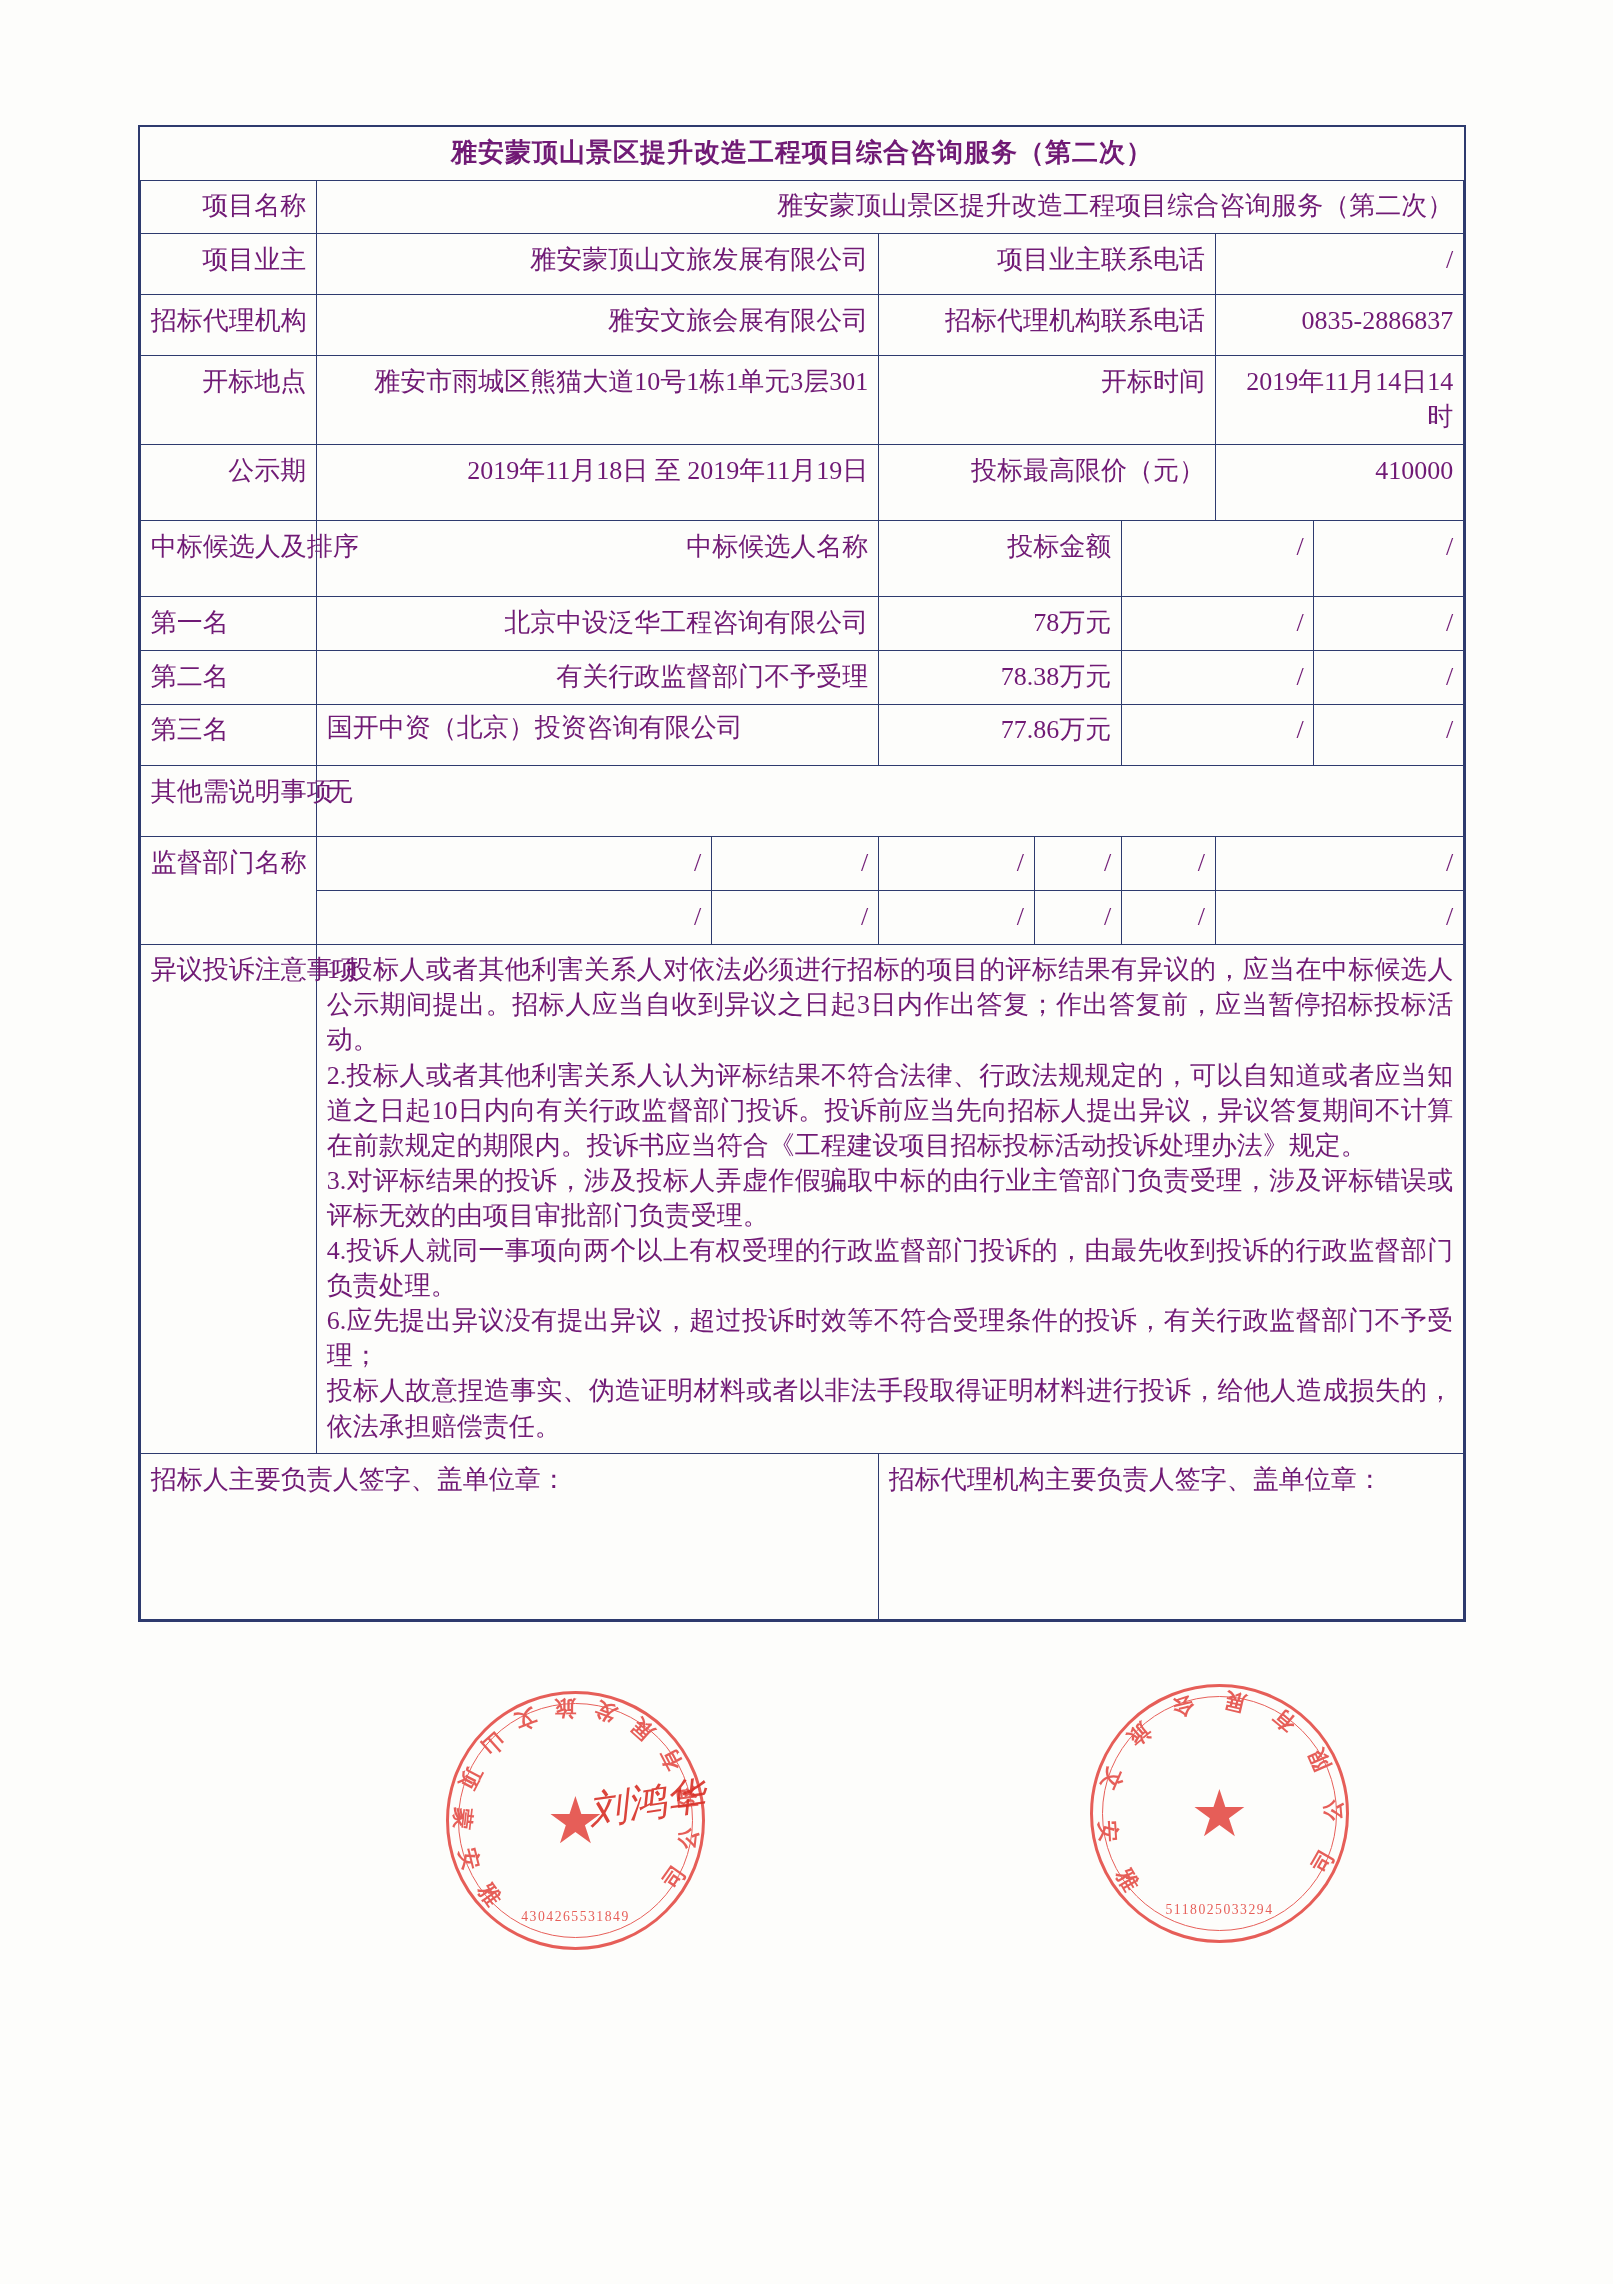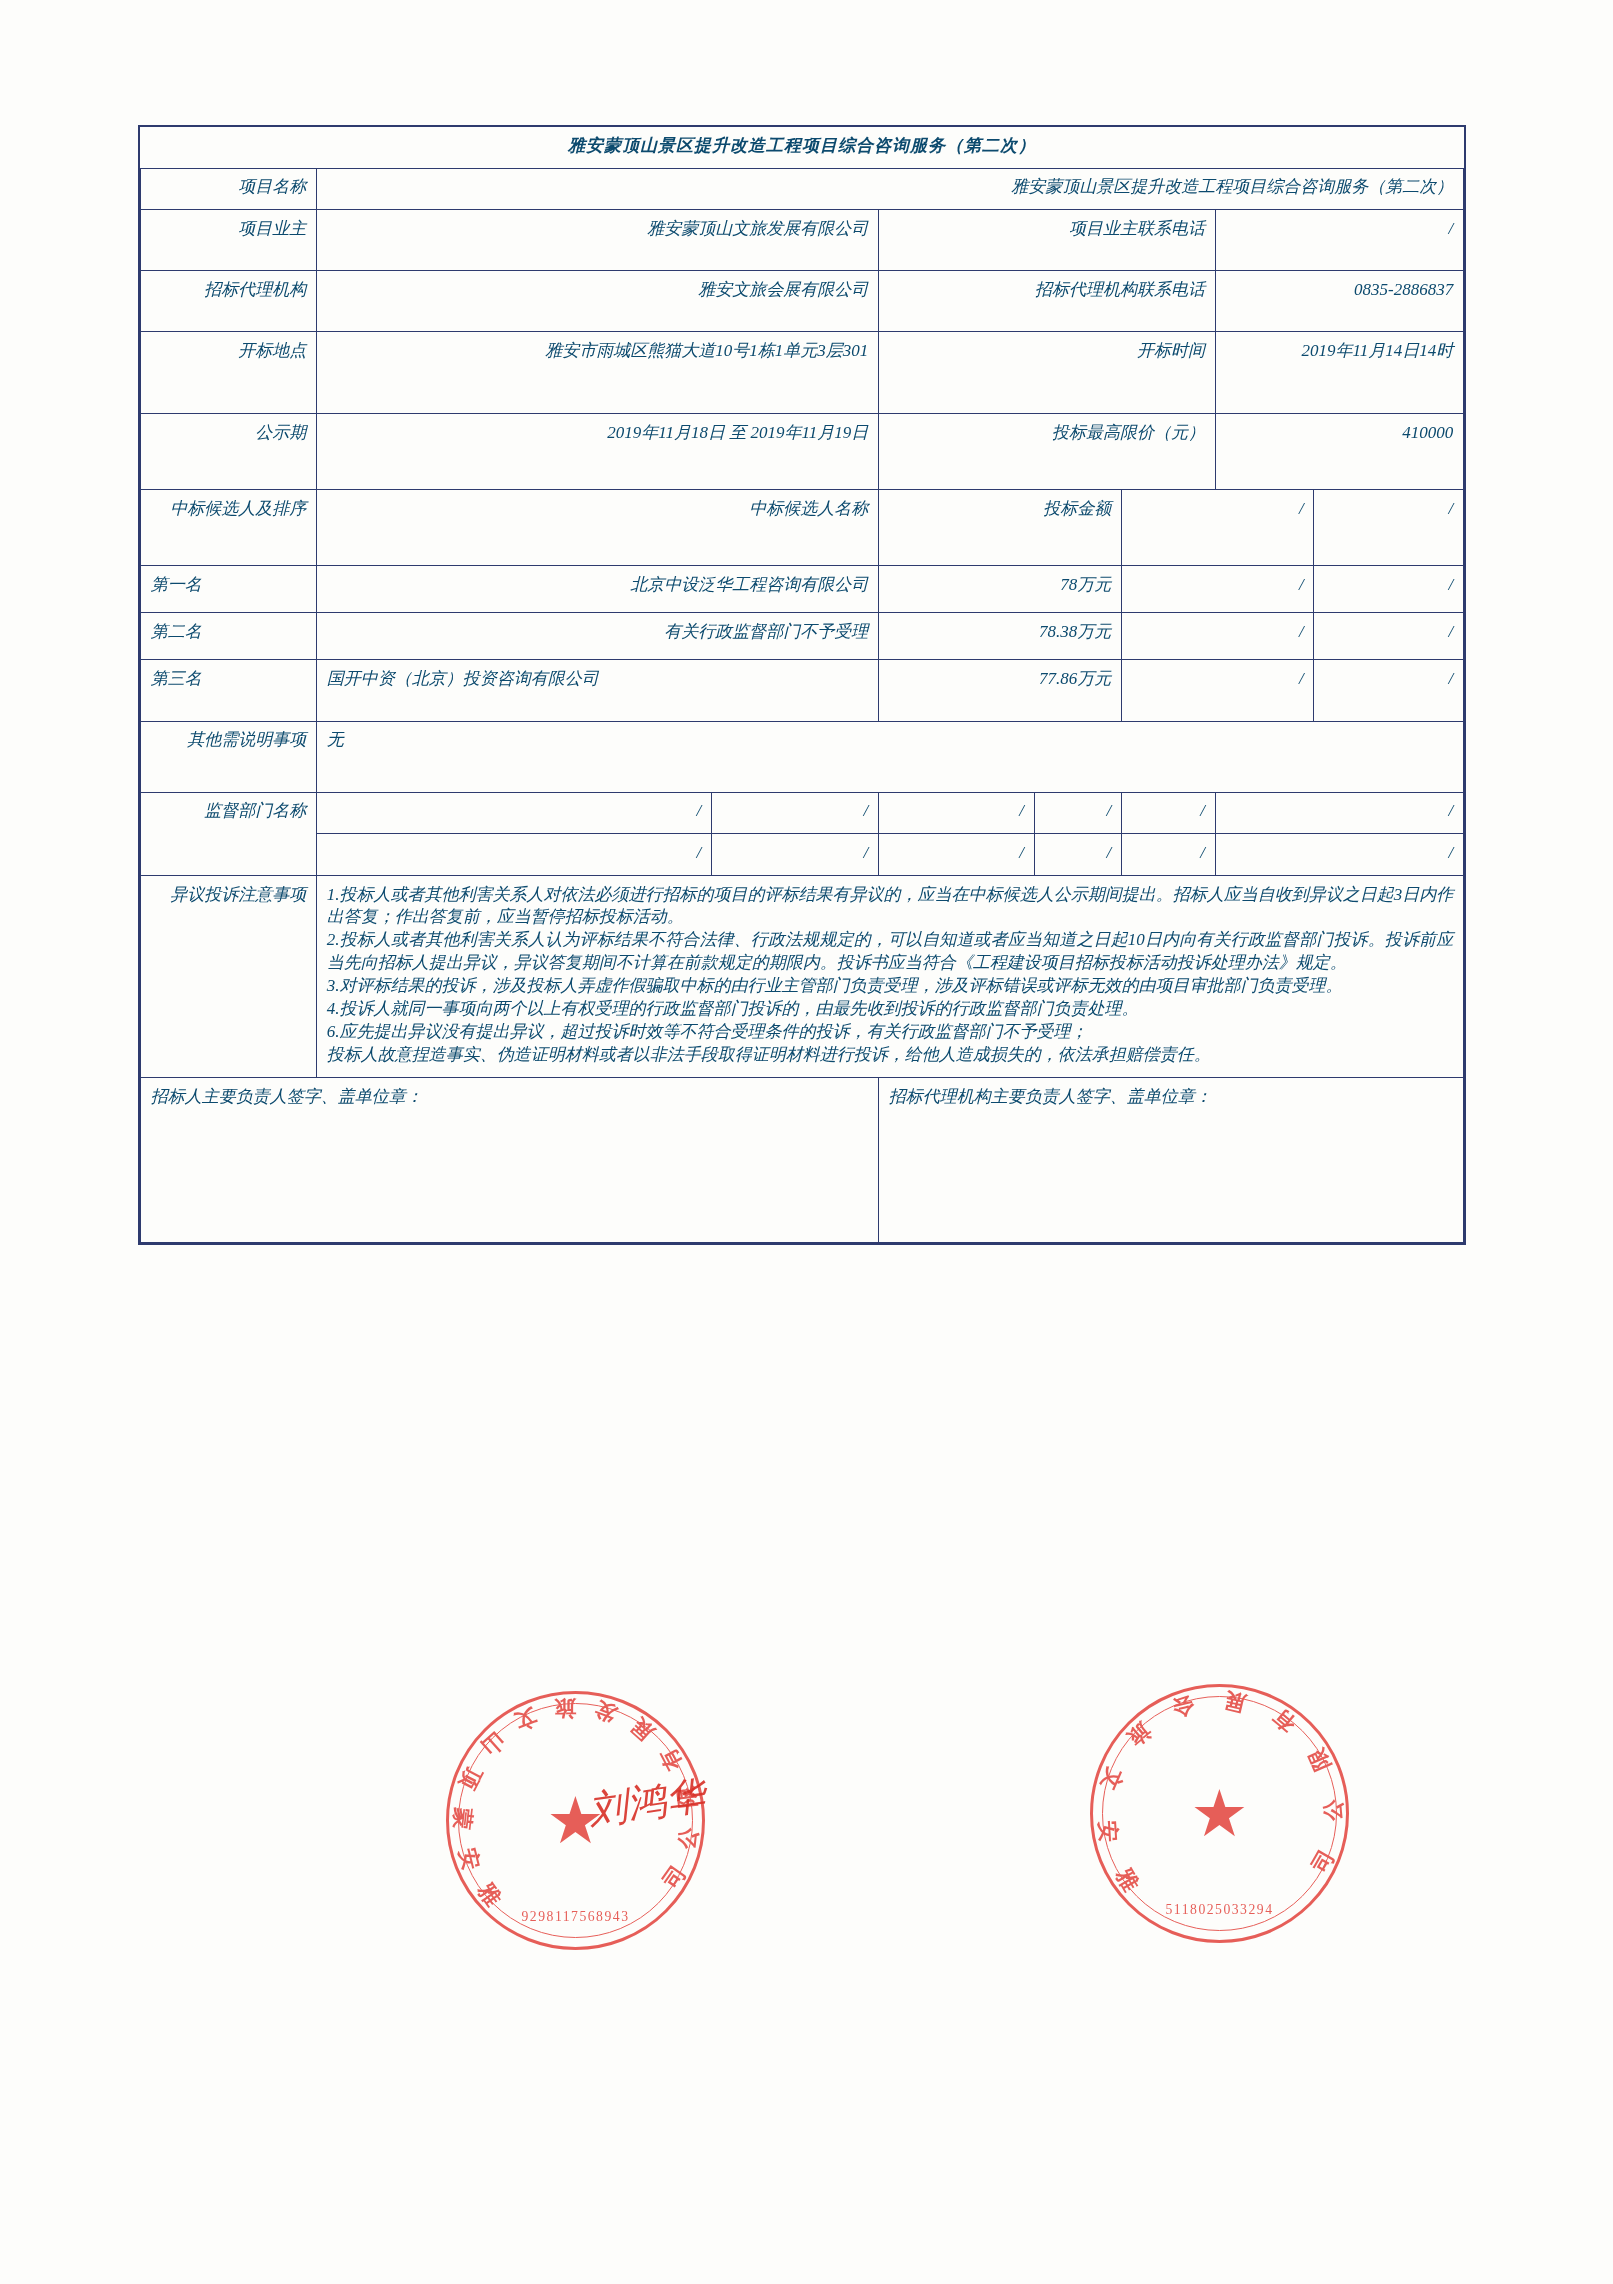--- a/index.html
+++ b/index.html
@@ -32,25 +32,24 @@
   }
   table.doc {
     border-collapse: collapse;
     width: 100%;
     table-layout: fixed;
   }
   table.doc td {
     border: 1px solid #2e3b6e;
     vertical-align: top;
     padding: 7.8px 9.8px 9.8px 9.8px;
-    font-size: 17px;
+    font-size: 26px;
     line-height: 1.35;
-    color: #0c4a6e;
+    color: #701a75;
     word-break: break-all;
-    font-style: italic;
   }
   .title-cell {
     border: none !important;
     text-align: center;
     font-size: 31px;
     font-weight: bold;
     letter-spacing: 1px;
     padding: 25.5px 0 27.4px 0;
   }
   .title-row td {
@@ -292,21 +291,21 @@
         <span style="transform: rotate(-41.6667deg) translate(0px, -98px) rotate(180deg);">山</span>
         <span style="transform: rotate(-20.8333deg) translate(0px, -98px) rotate(180deg);">文</span>
         <span style="transform: rotate(0deg) translate(0px, -98px) rotate(180deg);">旅</span>
         <span style="transform: rotate(20.8333deg) translate(0px, -98px) rotate(180deg);">发</span>
         <span style="transform: rotate(41.6667deg) translate(0px, -98px) rotate(180deg);">展</span>
         <span style="transform: rotate(62.5deg) translate(0px, -98px) rotate(180deg);">有</span>
         <span style="transform: rotate(83.3333deg) translate(0px, -98px) rotate(180deg);">限</span>
         <span style="transform: rotate(104.167deg) translate(0px, -98px) rotate(180deg);">公</span>
         <span style="transform: rotate(125deg) translate(0px, -98px) rotate(180deg);">司</span>
       </div>
-    <div class="stamp-code">9298117568943</div>
+    <div class="stamp-code">4304265531849</div>
   </div>
 
   <div class="sig-script">刘鸿华</div>
 
   <div class="stamp" id="stamp-agent">
     <div class="inner-ring"></div>
     <div class="star">★</div>
     <div class="stamp-text-circle" id="agent-arc">
         <span style="transform: rotate(-120deg) translate(0px, -98px) rotate(180deg);">雅</span>
         <span style="transform: rotate(-93.3333deg) translate(0px, -98px) rotate(180deg);">安</span>

